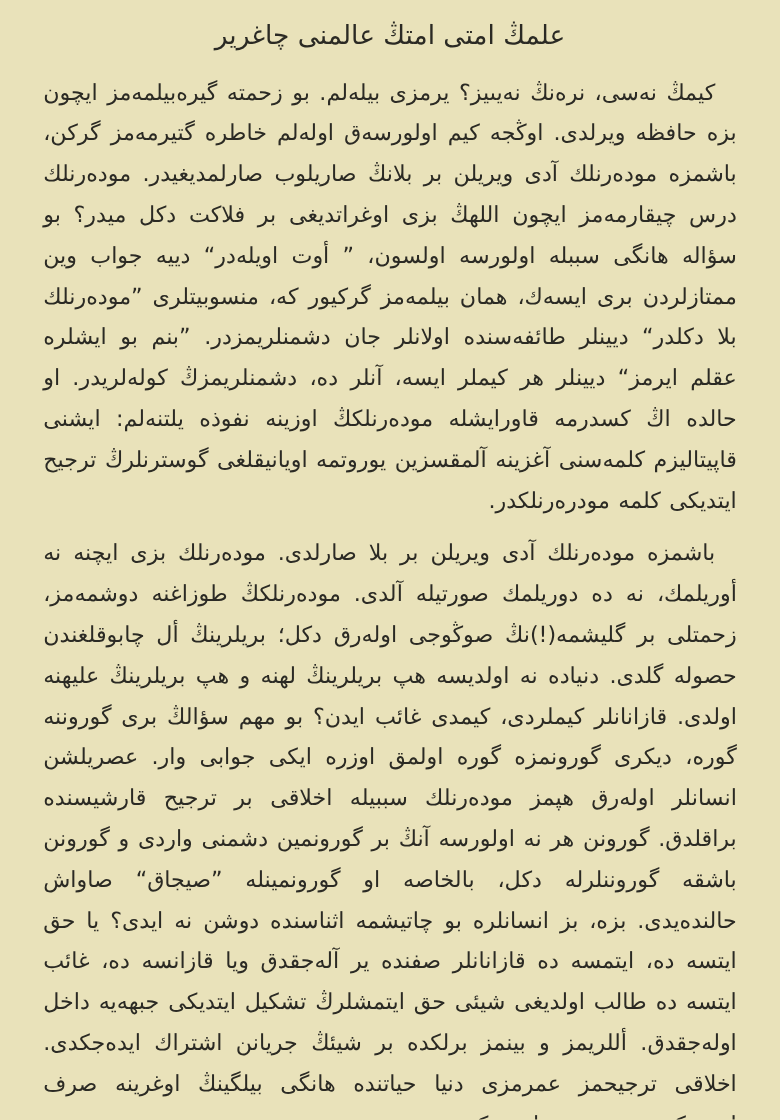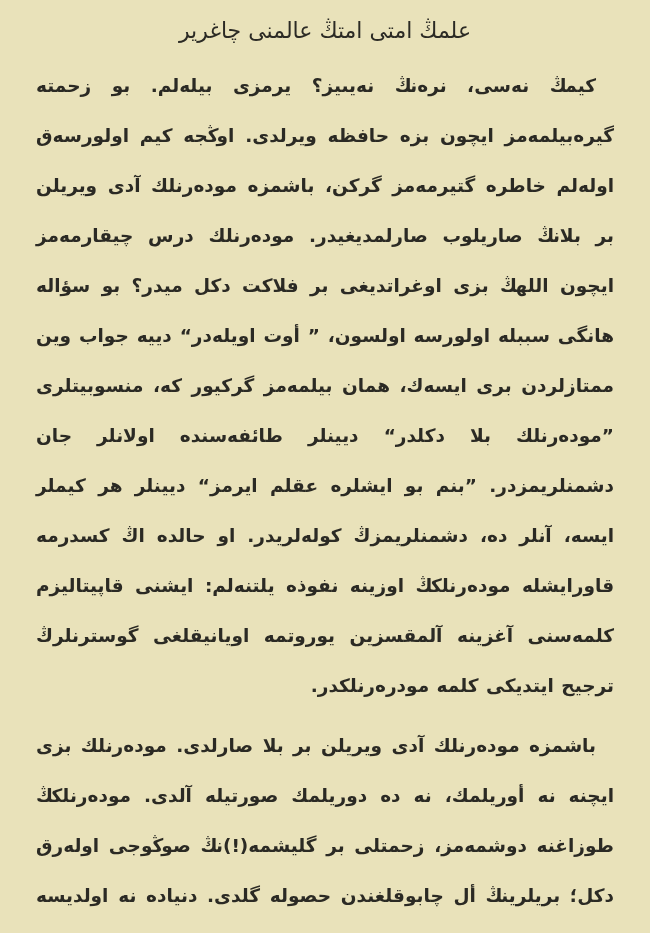--- a/index.html
+++ b/index.html
@@ -23,27 +23,26 @@
   }
   .page-title {
     font-size: 22px;
     font-weight: normal;
     text-align: center;
     margin: 4px 0 18px 0;
     letter-spacing: 0;
   }
   .body-text p {
     font-size: 18.5px;
-    line-height: 50px;
+    line-height: 34px;
     text-align: justify;
     text-justify: inter-word;
     text-indent: 18px;
     margin: 0 0 10px 0;
     word-spacing: 1px;
-    font-weight: bold;
   }
 </style>
 </head>
 <body>
 
 <div class="page">
   <h1 class="page-title">علمڭ امتى امتڭ عالمنى چاغرير</h1>
 
   <div class="body-text">
     <p>كيمڭ نەسى، نرەنڭ نەيىيز؟ يرمزى بيلەلم. بو زحمته گيرەبيلمەمز ايچون بزه حافظه ويرلدى. اوڭجه كيم اولورسەق اولەلم خاطره گتيرمەمز گركن، باشمزه مودەرنلك آدى ويريلن بر بلانڭ صاريلوب صارلمديغيدر. مودەرنلك درس چيقارمەمز ايچون اللهڭ بزى اوغراتديغى بر فلاكت دكل ميدر؟ بو سؤاله هانگى سببله اولورسه اولسون، ” أوت اويلەدر“ دييه جواب وين ممتازلردن برى ايسەك، همان بيلمەمز گركيور كه، منسوبيتلرى ”مودەرنلك بلا دكلدر“ ديينلر طائفەسنده اولانلر جان دشمنلريمزدر. ”بنم بو ايشلره عقلم ايرمز“ ديينلر هر كيملر ايسه، آنلر ده، دشمنلريمزڭ كولەلريدر. او حالده اڭ كسدرمه قاورايشله مودەرنلكڭ اوزينه نفوذه يلتنەلم: ايشنى قاپيتاليزم كلمەسنى آغزينه آلمقسزين يوروتمه اويانيقلغى گوسترنلرڭ ترجيح ايتديكى كلمه مودرەرنلكدر.</p>

